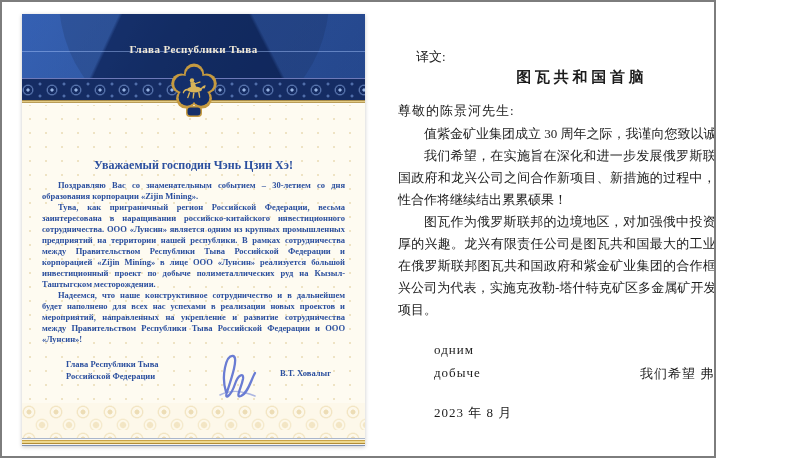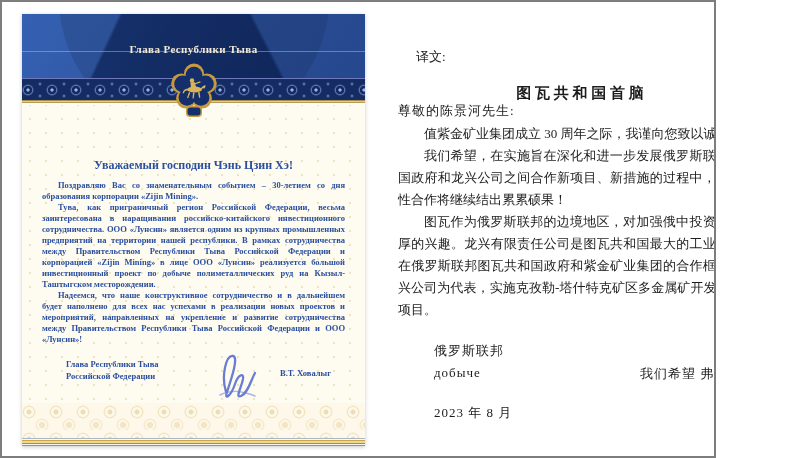--- a/index.html
+++ b/index.html
@@ -53,21 +53,21 @@
           radial-gradient(circle at 20px 22px,rgba(214,183,108,0) 4.6px,rgba(222,195,125,.30) 5.6px,rgba(214,183,108,0) 7px);
         background-size:27px 27px;}
   .foot-stripes{position:absolute;left:0;right:0;bottom:0;height:8px;
         background:linear-gradient(to bottom,#aab6cc 0 1px,#f8f8f5 1px 2.5px,#caa448 2.5px 3.5px,
                    #eed88e 3.5px 5.5px,#b18c36 5.5px 6.5px,#f6f4ee 6.5px 7px,#8494b2 7px 8px);}
 
   
   .trans{position:absolute;left:392px;top:0;width:400px;height:458px;color:#1c1c1c;}
   .t-label{position:absolute;left:22px;top:46px;font-size:13px;}
   .t-title{position:absolute;left:12px;right:40px;top:66px;text-align:center;
-           font-size:15px;font-weight:bold;margin-top:16px;}
+           font-size:15px;font-weight:bold;}
   .t-salute{position:absolute;left:4px;top:100px;font-size:13px;letter-spacing:1px;}
   .t-body{position:absolute;left:4px;right:12px;top:121px;font-size:13px;line-height:22px;
           text-align:justify;}
   .t-body p{margin:0;text-indent:2em;}
   .t-close{position:absolute;font-size:13px;letter-spacing:1px;}
   .cl1{left:40px;top:340px;}
   .cl2{left:40px;top:363px;}
   .cname{left:246px;top:363px;}
   .cdate{left:40px;top:402px;}
 </style>
@@ -148,19 +148,19 @@
 
   <div class="trans">
     <div class="t-label">译文:</div>
     <div class="t-title">图 瓦 共 和 国 首 脑</div>
     <div class="t-salute">尊敬的陈景河先生:</div>
     <div class="t-body">
       <p>值紫金矿业集团成立 30 周年之际，我谨向您致以诚挚祝贺。</p>
       <p>我们希望，在实施旨在深化和进一步发展俄罗斯联邦图瓦共和国政府和龙兴公司之间合作新项目、新措施的过程中，双方的建设性合作将继续结出累累硕果！</p>
       <p>图瓦作为俄罗斯联邦的边境地区，对加强俄中投资合作有着浓厚的兴趣。龙兴有限责任公司是图瓦共和国最大的工业企业之一。在俄罗斯联邦图瓦共和国政府和紫金矿业集团的合作框架内，以龙兴公司为代表，实施克孜勒-塔什特克矿区多金属矿开发的大型投资项目。</p>
     </div>
-    <div class="t-close cl1">俄罗斯联邦</div>
+    <div class="t-close cl1">одним</div>
     <div class="t-close cl2">добыче</div>
     <div class="t-close cname">我们希望 弗.托.</div>
     <div class="t-close cdate">2023 年 8 月</div>
   </div>
 
 </div>
 
 </body></html>

